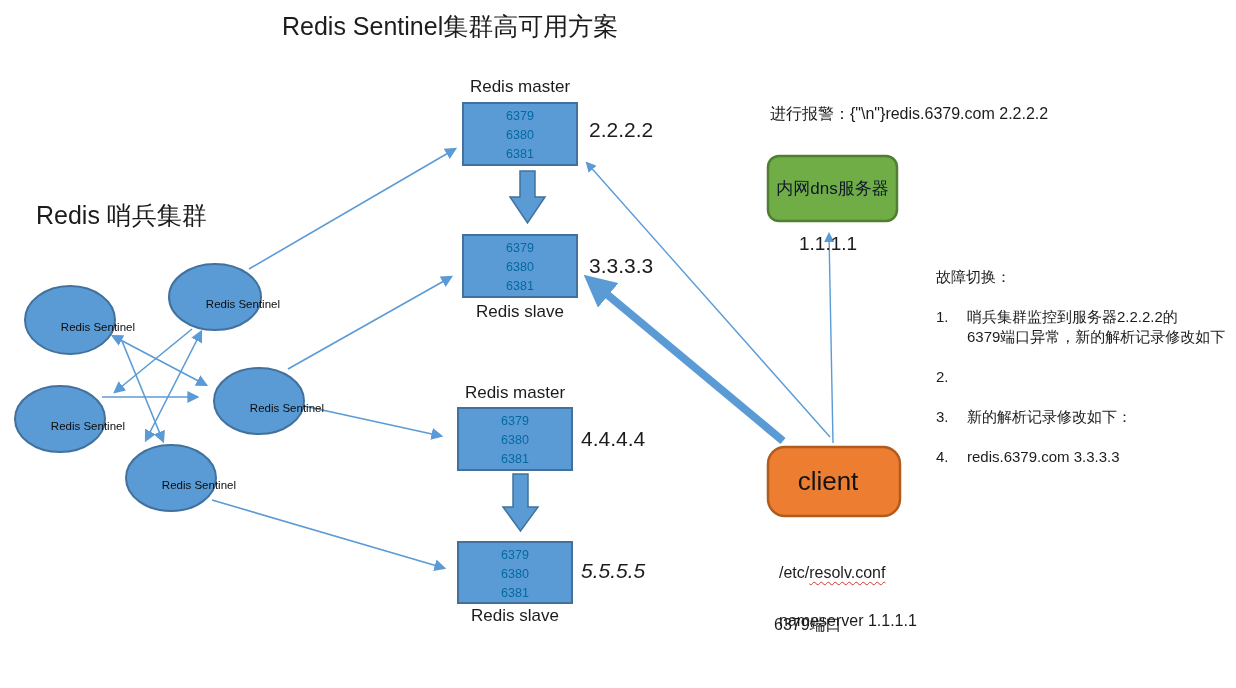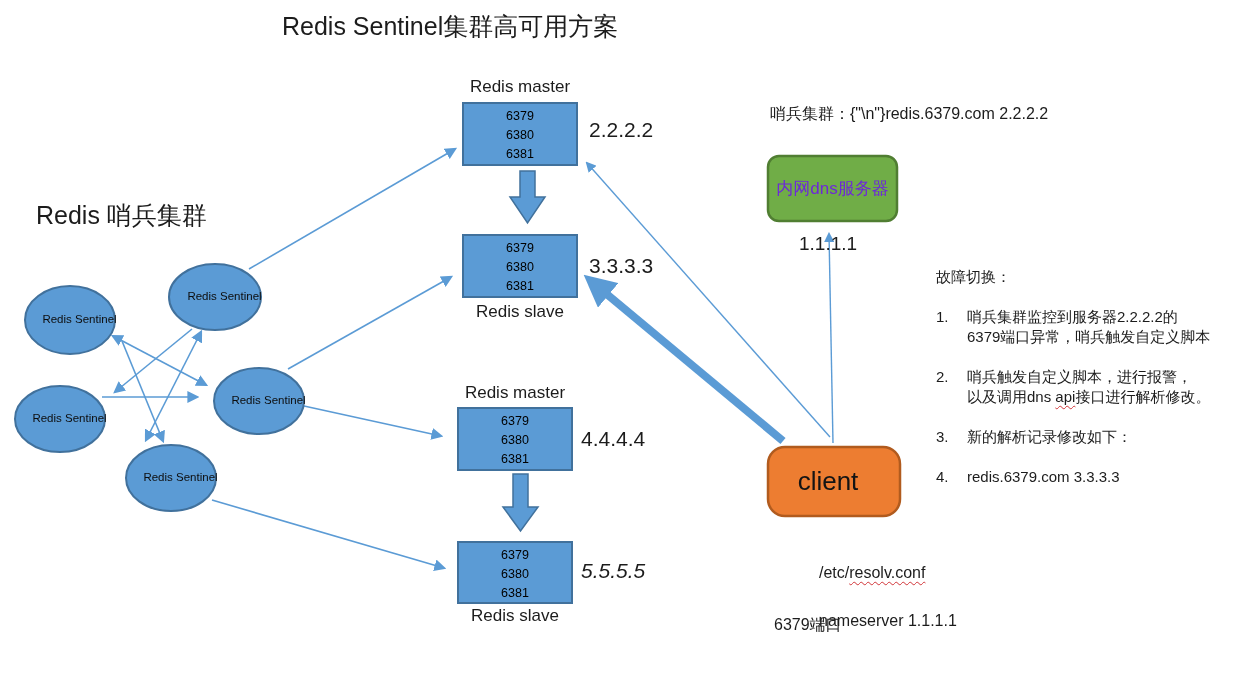--- a/index.html
+++ b/index.html
@@ -4,50 +4,50 @@
 <style>
   html,body{margin:0;padding:0;background:#fff;}
   .canvas{
     position:relative;width:1236px;height:688px;background:#ffffff;overflow:hidden;
     font-family:"Liberation Sans","DejaVu Sans",sans-serif;color:#1c1c1c;
   }
   .canvas svg{position:absolute;left:0;top:0;}
   .txt{position:absolute;white-space:pre-line;}
   .t-title{left:282px;top:10px;font-size:25px;}
   .t-cluster{left:36px;top:199px;font-size:25px;}
-  .node-label{font-size:11.5px;width:111px;text-align:center;color:#0d0d0d;}
+  .node-label{font-size:11.5px;width:111px;text-align:right;color:#0d0d0d;margin-top:8px;}
   .nl-1{left:24px;top:313px;}
   .nl-2{left:169px;top:290px;}
   .nl-3{left:14px;top:412px;}
   .nl-4{left:213px;top:394px;}
   .nl-5{left:125px;top:471px;}
   .role{font-size:17px;width:114px;text-align:center;}
   .role-1{left:463px;top:77px;}
   .role-2{left:463px;top:302px;}
   .role-3{left:458px;top:383px;}
   .role-4{left:458px;top:606px;}
-  .ports{font-size:12.5px;line-height:19px;width:114px;text-align:center;color:#000000;}
+  .ports{font-size:12.5px;line-height:19px;width:114px;text-align:center;color:#0369a1;}
   .ports-1{left:463px;top:107px;}
   .ports-2{left:463px;top:239px;}
   .ports-3{left:458px;top:412px;}
   .ports-4{left:458px;top:546px;}
   .ip{font-size:21px;}
   .ip-1{left:589px;top:118px;}
   .ip-2{left:589px;top:254px;}
   .ip-3{left:581px;top:427px;}
   .ip-4{left:581px;top:559px;font-style:italic;}
   .t-dnsrec{left:770px;top:102px;font-size:16px;line-height:23px;}
-  .t-dnsbox{left:768px;top:156px;width:129px;height:65px;display:flex;align-items:center;justify-content:center;font-size:17px;color:#6d28d9;}
+  .t-dnsbox{left:768px;top:156px;width:129px;height:65px;display:flex;align-items:center;justify-content:center;font-size:17px;color:#0f172a;}
   .t-dnsip{left:799px;top:233px;font-size:19px;text-align:right;}
   .t-failover{left:936px;top:247px;font-size:15px;line-height:20px;width:300px;}
   .fo-item{display:flex;}
   .fo-num{width:31px;flex:none;}
   .fo-text{white-space:pre-line;}
   .t-client{left:768px;top:447px;width:120px;height:69px;display:flex;align-items:center;justify-content:center;font-size:26px;color:#141414;}
-  .t-resolv{left:779px;top:537px;font-size:16px;line-height:24px;margin-left:40px;}
+  .t-resolv{left:779px;top:537px;font-size:16px;line-height:24px;}
   .t-note{left:774px;top:592px;font-size:16px;line-height:22px;}
   .sq{text-decoration:underline;text-decoration-style:wavy;text-decoration-color:#d13438;text-decoration-thickness:1px;text-underline-offset:3px;}
 </style>
 </head>
 <body>
 
 <div class="canvas">
 
   <svg width="1236" height="688" viewBox="0 0 1236 688">
     <defs>
@@ -118,35 +118,33 @@
 6381</div>
   <div class="txt ports ports-4">6379
 6380
 6381</div>
 
   <div class="txt ip ip-1">2.2.2.2</div>
   <div class="txt ip ip-2">3.3.3.3</div>
   <div class="txt ip ip-3">4.4.4.4</div>
   <div class="txt ip ip-4">5.5.5.5</div>
 
-  <div class="txt t-dnsrec"><span>哨兵集群：</span>{"\n"}<span>redis.6379.com 2.2.2.2</span></div>
+  <div class="txt t-dnsrec"><span>进行报警：</span>{"\n"}<span>redis.6379.com 2.2.2.2</span></div>
   <div class="txt t-dnsbox">内网dns服务器</div>
   <div class="txt t-dnsip">1.1.1.1</div>
 
   <div class="txt t-failover">
     <div>故障切换：</div>
     <div class="fo-item">
       <span class="fo-num">1.</span>
       <span class="fo-text"><span>哨兵集群监控到服务器2.2.2.2的
-6379端口异常，哨兵触发自定义脚本</span><span class="sq"></span><span></span></span>
+6379端口异常，新的解析记录修改如下</span><span class="sq"></span><span></span></span>
     </div>
     <div class="fo-item">
       <span class="fo-num">2.</span>
-      <span class="fo-text"><span>哨兵触发自定义脚本，进行报警，
-以及调用dns </span><span class="sq">api</span><span>接口进行解析修改。</span></span>
     </div>
     <div class="fo-item">
       <span class="fo-num">3.</span>
       <span class="fo-text"><span>新的解析记录修改如下：</span><span class="sq"></span><span></span></span>
     </div>
     <div class="fo-item">
       <span class="fo-num">4.</span>
       <span class="fo-text"><span>redis.6379.com 3.3.3.3</span><span class="sq"></span><span></span></span>
     </div>
   </div>

